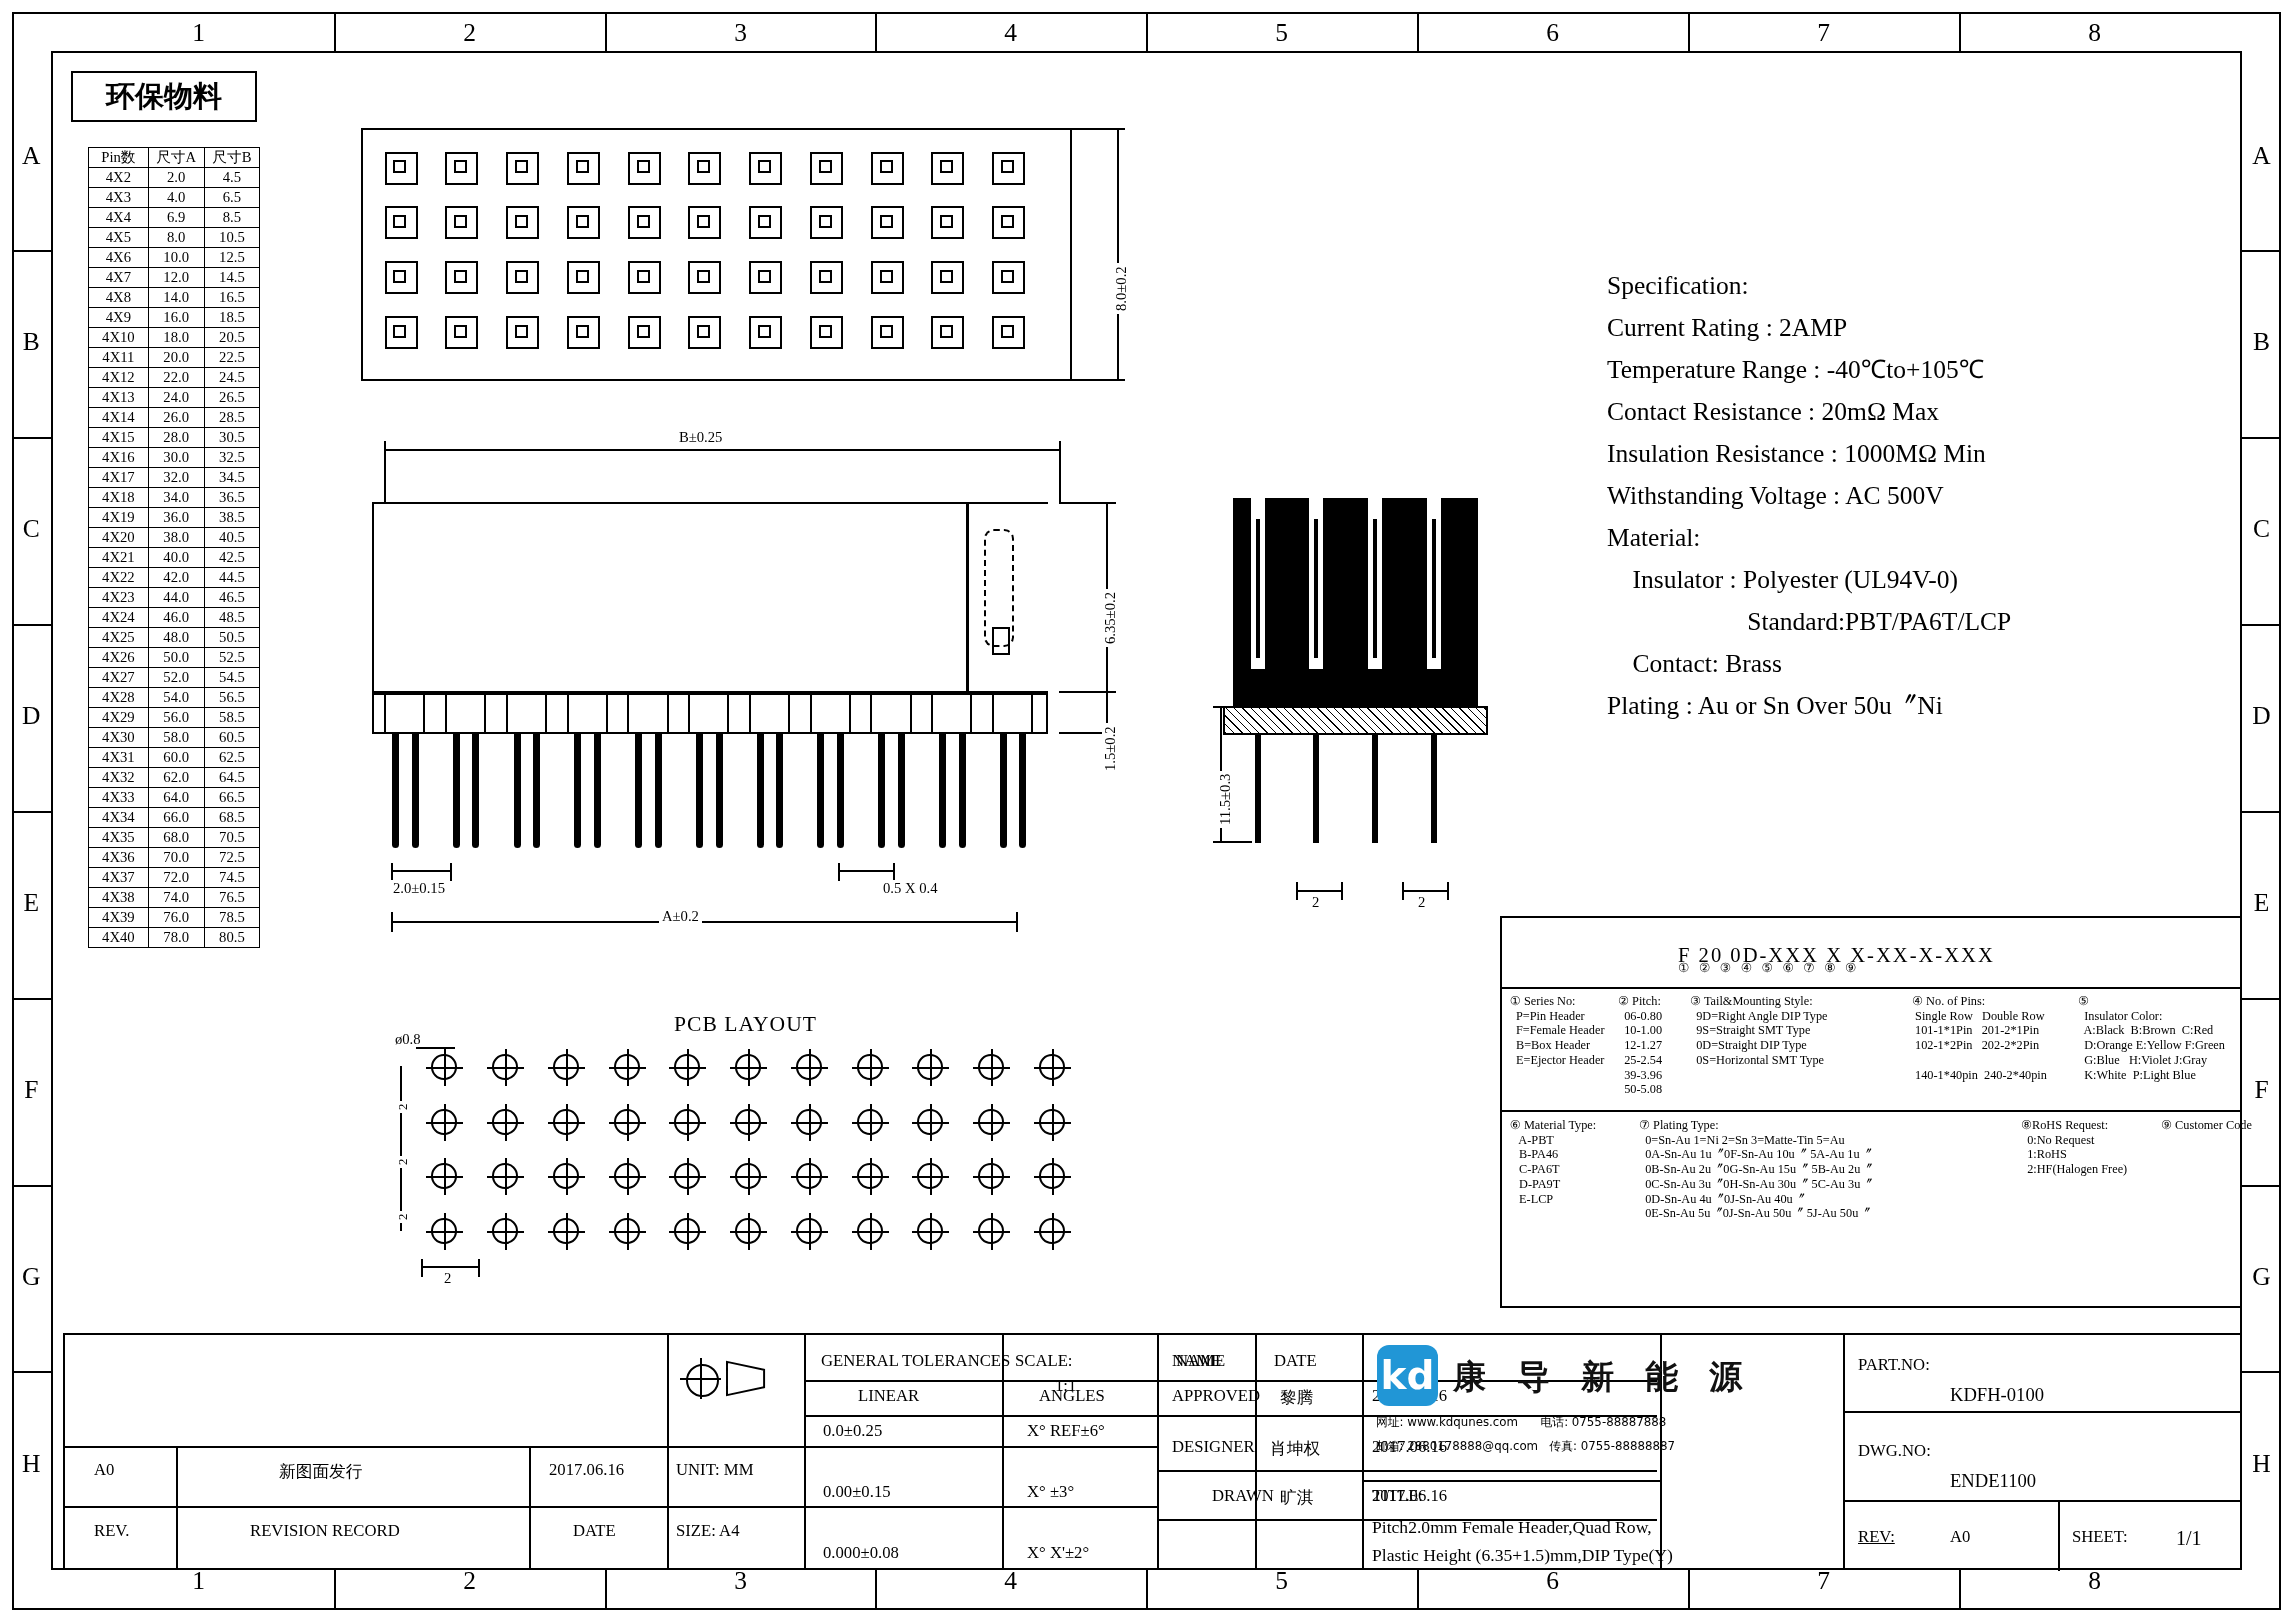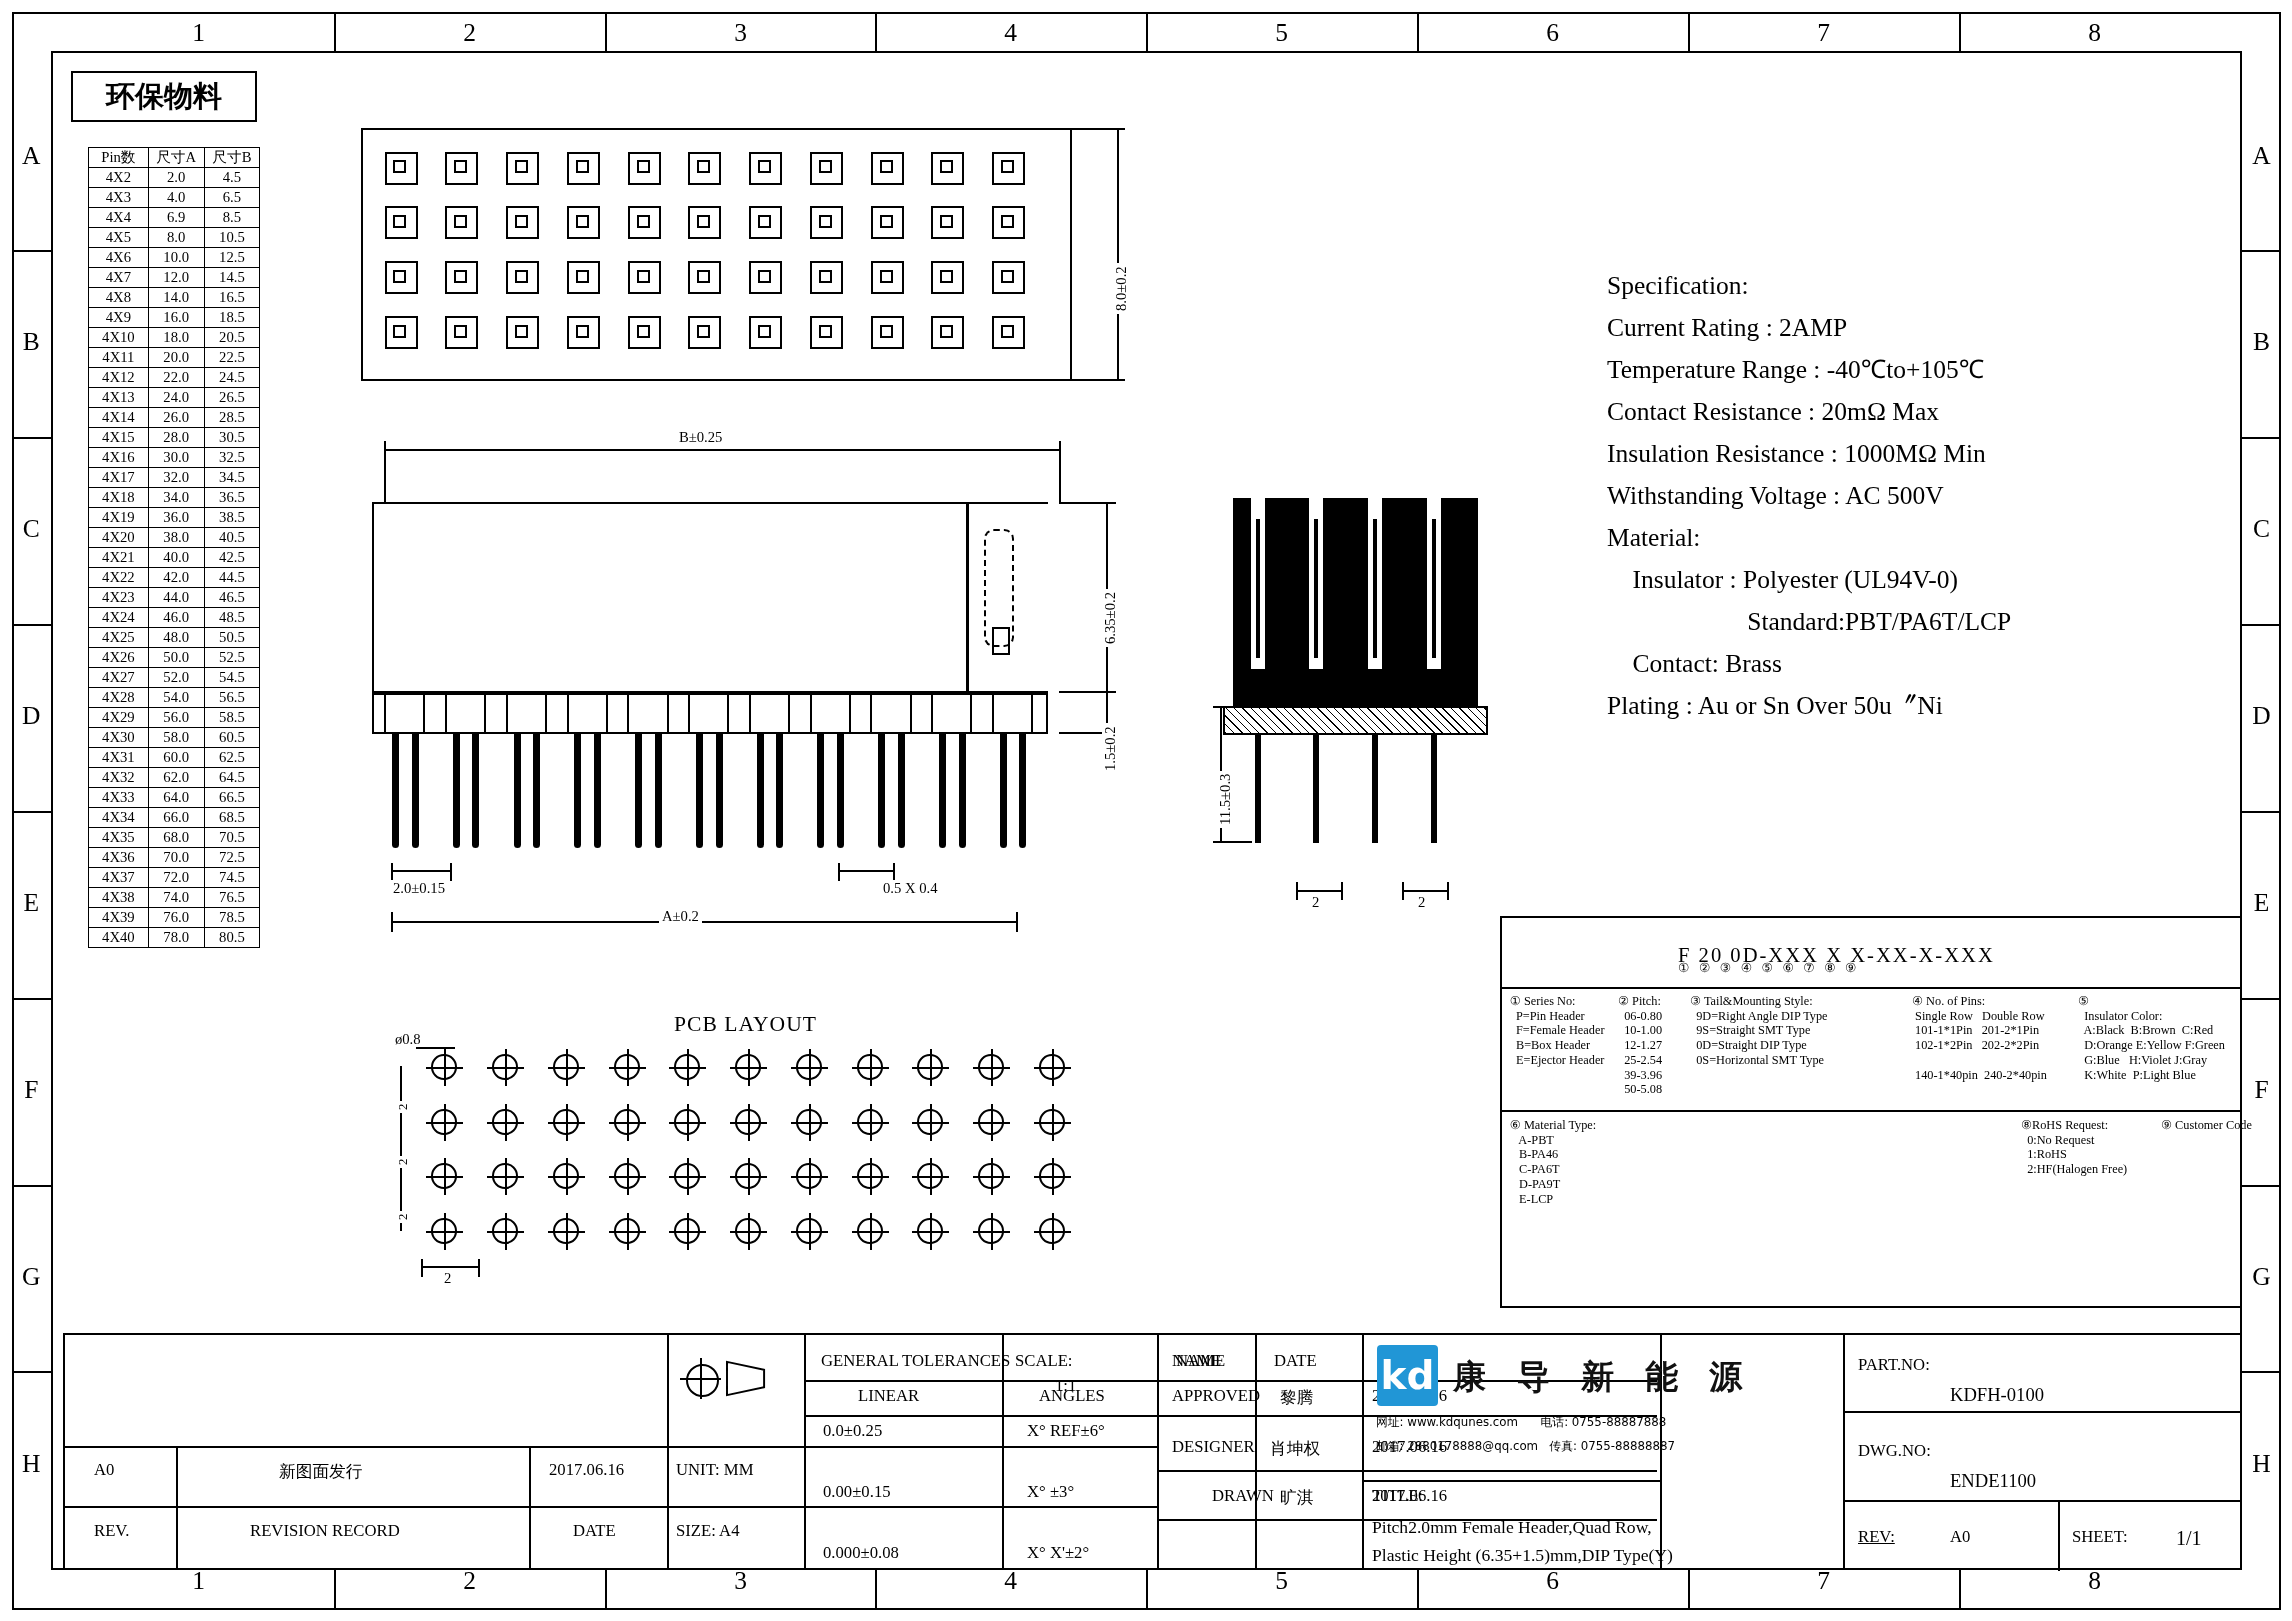--- a/index.html
+++ b/index.html
@@ -56,21 +56,21 @@
 
   
   .pnbox{position:absolute;left:1500px;top:916px;width:742px;height:392px;border:2px solid #000;box-sizing:border-box;background:#fff;}
   .pnrow{position:absolute;left:0;width:100%;height:2px;background:#000;}
   .pn-t{position:absolute;font-size:12.3px;font-family:"Liberation Serif",serif;white-space:pre;line-height:14.7px;}
   .pn-head{position:absolute;font-size:20.6px;letter-spacing:2px;font-family:"Liberation Serif",serif;}
 
   
   .tb{position:absolute;border:2px solid #000;box-sizing:border-box;}
   .tbtxt{position:absolute;font-size:15.7px;font-family:"Liberation Serif",serif;white-space:nowrap;}
-  .logo{position:absolute;left:1377px;top:1345px;width:61px;height:61px;background:#2196d6;border-radius:4px;color:#fff;font-size:39px;font-weight:bold;display:flex;align-items:center;justify-content:center;font-family:"DejaVu Sans",sans-serif;}
+  .logo{position:absolute;left:1377px;top:1345px;width:61px;height:61px;background:#2196d6;border-radius:12px;color:#fff;font-size:39px;font-weight:bold;display:flex;align-items:center;justify-content:center;font-family:"DejaVu Sans",sans-serif;}
   .cn-big{position:absolute;font-family:"DejaVu Sans",sans-serif;font-weight:bold;font-size:33px;letter-spacing:9.8px;color:#111;}
   .spec{position:absolute;left:1607px;top:265px;font-size:25.5px;line-height:42px;font-family:"Liberation Serif",serif;white-space:pre;}
 </style>
 </head>
 <body>
 
 <div id="sheet">
 
   <div class="frame-outer"></div>
   <div class="frame-inner"></div>
@@ -708,20 +708,27 @@
   D:Orange E:Yellow F:Green
   G:Blue   H:Violet J:Gray
   K:White  P:Light Blue</div>
 
     <div class="pn-t" style="left:7.8px;top:200px;">⑥ Material Type:
    A-PBT
    B-PA46
    C-PA6T
    D-PA9T
    E-LCP</div>
+    <div class="pn-t" style="left:137px;top:200px;">⑦ Plating Type:
+  0=Sn-Au 1=Ni 2=Sn 3=Matte-Tin 5=Au
+  0A-Sn-Au 1u〞0F-Sn-Au 10u〞 5A-Au 1u〞
+  0B-Sn-Au 2u〞0G-Sn-Au 15u〞 5B-Au 2u〞
+  0C-Sn-Au 3u〞0H-Sn-Au 30u〞 5C-Au 3u〞
+  0D-Sn-Au 4u〞0J-Sn-Au 40u〞
+  0E-Sn-Au 5u〞0J-Sn-Au 50u〞 5J-Au 50u〞</div>
     <div class="pn-t" style="left:519px;top:200px;">⑧RoHS Request:
   0:No Request
   1:RoHS
   2:HF(Halogen Free)</div>
     <div class="pn-t" style="left:659px;top:200px;">⑨ Customer Code</div>
   </div>
 
   <div id="titleblock">
       <div class="tb" style="left:63px;top:1333px;width:2179px;height:237px;"></div>
       <div class="dim" style="left:667px;top:1333px;width:2px;height:237px;"></div>

